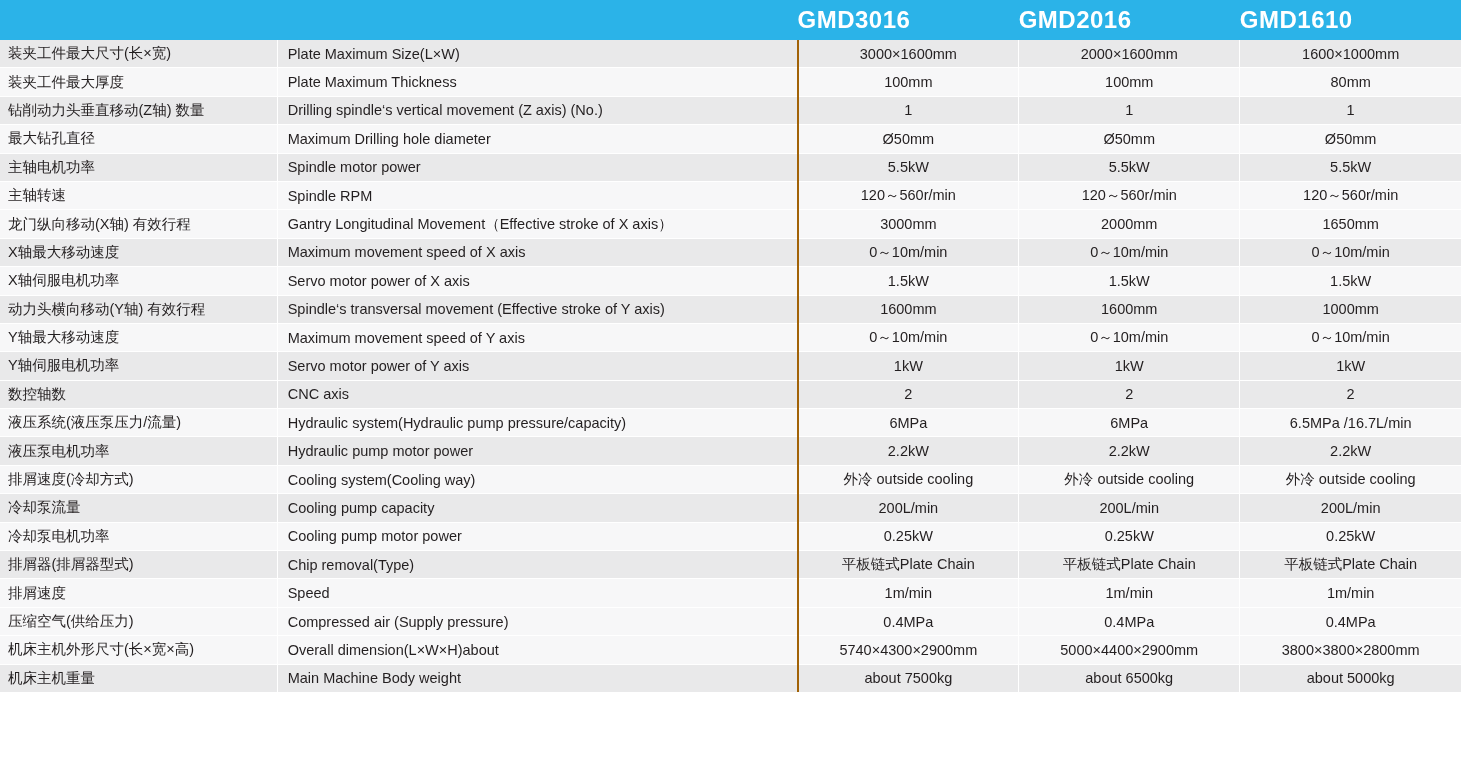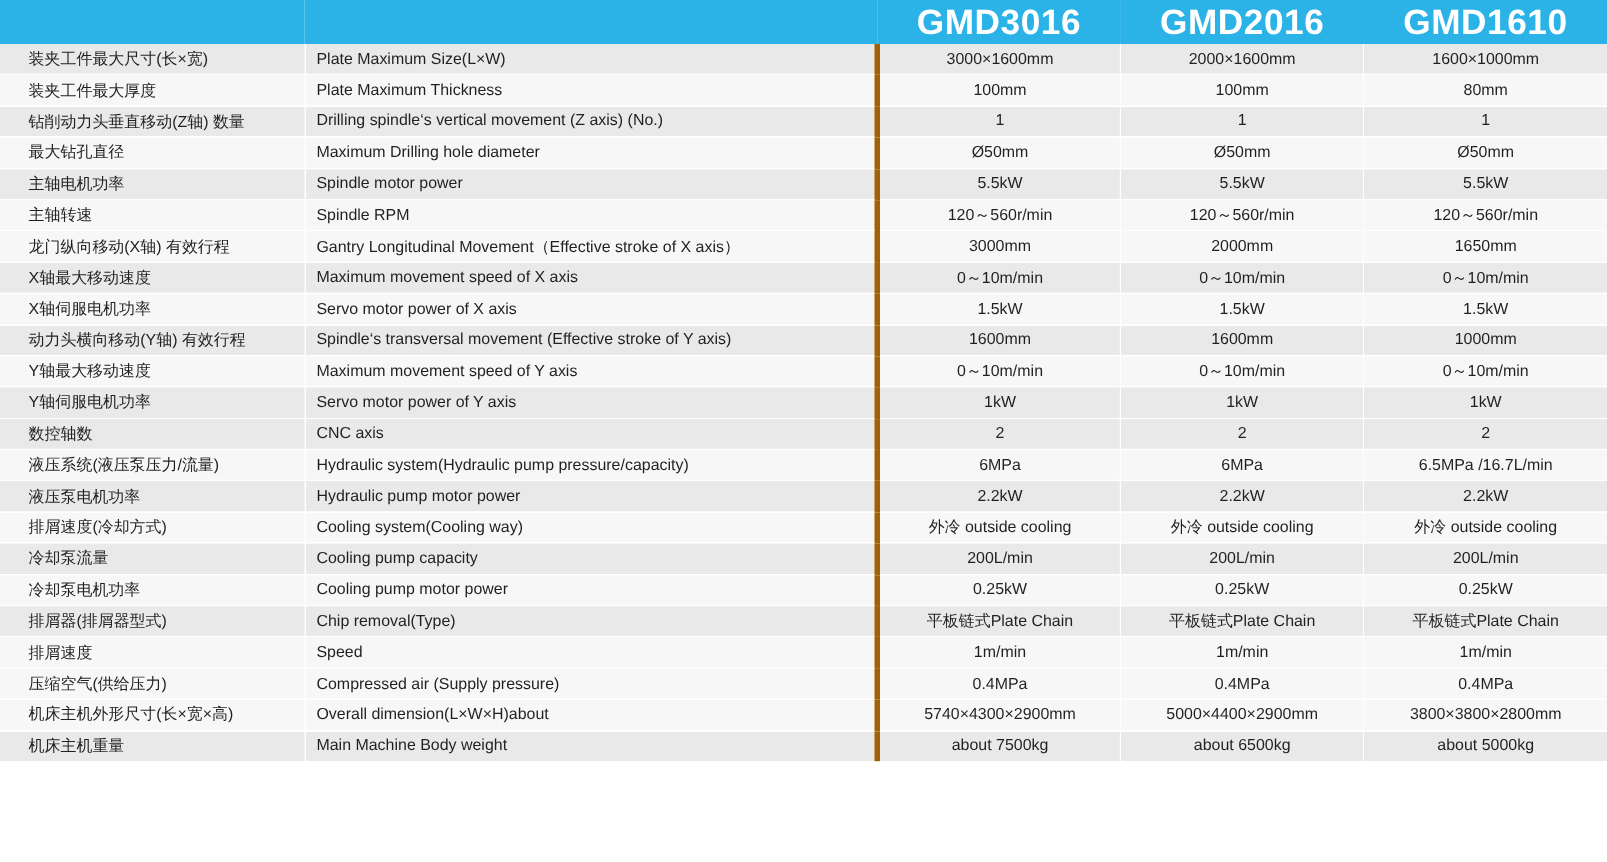--- a/index.html
+++ b/index.html
@@ -17,52 +17,52 @@
     border-collapse: collapse;
     width: 1461px;
     table-layout: fixed;
   }
   table.spec col.c-cn { width: 277px; }
   table.spec col.c-en { width: 520px; }
   table.spec col.c-model { width: 221px; }
   thead th {
     background: #2bb3e8;
     color: #ffffff;
-    font-size: 32px;
+    font-size: 24px;
     font-weight: bold;
     height: 40px;
-    text-align: center;
+    text-align: left;
     padding: 0;
     border: 0;
     letter-spacing: 0.5px;
   }
   thead th.blank-cn, thead th.blank-en {
     background: #2bb3e8;
   }
   tbody td {
     height: 27.4px;
     font-size: 14.5px;
     color: #231f20;
     padding: 0 0 0 0;
     border-bottom: 1px solid #ffffff;
     vertical-align: middle;
     white-space: nowrap;
     overflow: hidden;
   }
   tbody tr.odd td { background: #e9e9ea; }
   tbody tr.even td { background: #f7f7f8; }
   td.cn {
-    padding-left: 26px;
+    padding-left: 8px;
     text-align: left;
   }
   td.en {
     padding-left: 10px;
     text-align: left;
     border-left: 1px solid #ffffff;
-    border-right: 5px solid #a16207;
+    border-right: 2px solid #a16207;
   }
   td.val {
     text-align: center;
     border-right: 1px solid #ffffff;
   }
   td.val.last { border-right: 0; }
   tbody tr:last-child td { border-bottom: 0; }
 </style>
 </head>
 <body>

